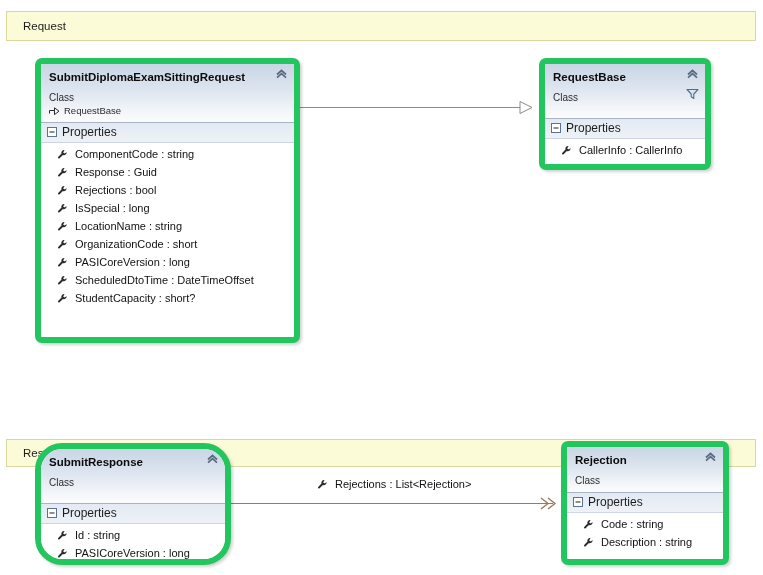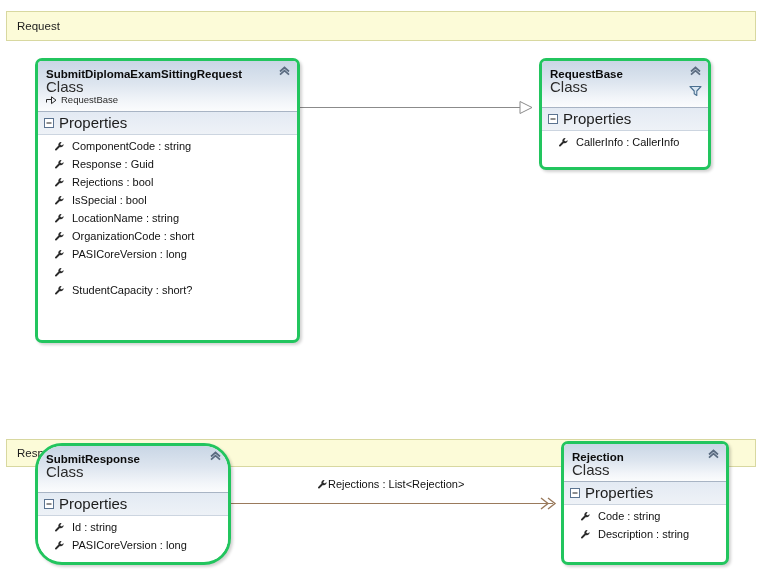--- a/index.html
+++ b/index.html
@@ -18,55 +18,55 @@
   }
 
   
   .banner {
     position: absolute;
     background: #fcfbd8;
     border: 1px solid #d8d8a0;
     box-sizing: border-box;
     display: flex;
     align-items: center;
-    padding-left: 10px;
+    padding-left: 16px;
     font-size: 11.5px;
     color: #1c1c1c;
   }
   #banner-request  { left: 6px;  top: 11px;  width: 750px; height: 30px; }
   #banner-response { left: 6px;  top: 396px; width: 750px; height: 28px; margin-top: 43px; }
 
   
   .class-box {
     position: absolute;
     box-sizing: border-box;
-    border: 3px solid #22c55e;
+    border: 6px solid #22c55e;
     border-radius: 7px;
     background: #ffffff;
     box-shadow: 2px 2px 3px rgba(0,0,0,0.18);
     overflow: hidden;
   }
   .class-header {
     position: relative;
     background: linear-gradient(to bottom, #c9d6e5 0%, #dde5ef 45%, #f2f5f9 80%, #fbfcfd 100%);
     border-bottom: 1px solid #a8b4c4;
     padding: 6px 8px 5px 8px;
   }
   .class-name {
     font-weight: bold;
     font-size: 11.5px;
     color: #0b0b0b;
     line-height: 14px;
     padding-right: 22px;
   }
   .class-stereotype {
-    font-size: 15px;
+    font-size: 10px;
     color: #2b2b2b;
     line-height: 12px;
-    margin-top: 0;
+    margin-top: 8px;
   }
   .base-row {
     display: flex;
     align-items: center;
     gap: 4px;
     font-size: 9.5px;
     color: #2b2b2b;
     line-height: 12px;
     margin-top: 1px;
   }
@@ -81,21 +81,21 @@
   }
 
   
   .compartment-title {
     background: linear-gradient(to bottom, #e3eaf3 0%, #eef2f7 100%);
     border-bottom: 1px solid #ccd5e0;
     display: flex;
     align-items: center;
     gap: 5px;
     padding: 2px 6px 3px 6px;
-    font-size: 15px;
+    font-size: 12px;
     color: #1c1c1c;
   }
   .member-list { padding: 2px 0 5px 0; background:#ffffff; }
   .member {
     display: flex;
     align-items: center;
     gap: 7px;
     padding: 0 6px 0 16px;
     height: 18px;
     font-size: 11px;
@@ -137,21 +137,21 @@
   </svg>
 </div>
 
 <div class="conn-line assoc" style="left:231px; top:503px; width:322px; height:1px;"></div>
 <div class="conn-head" style="left:539px; top:496px;">
   <svg width="22" height="15" viewBox="0 0 22 15">
     <polyline points="2,2 9,7.5 2,13" fill="none" stroke="#9a7a5c" stroke-width="1.4"></polyline>
     <polyline points="9,2 16,7.5 9,13" fill="none" stroke="#9a7a5c" stroke-width="1.4"></polyline>
   </svg>
 </div>
-<div style="position:absolute; left:317px; top:478px; display:flex; align-items:center; font-size:11px; color:#111;">
+<div style="position:absolute; left:317px; top:478px; display:flex; align-items:center; gap:7px; font-size:11px; color:#111;">
   <span class="ico wrench">
     <svg width="11" height="11" viewBox="0 0 11 11">
       <path d="M7.6 1.0 a2.7 2.7 0 0 0-3.1 3.6 L1.2 7.9 a1 1 0 0 0 1.4 1.4 L5.9 6 a2.7 2.7 0 0 0 3.6-3.1 L7.9 4.4 6.1 3.6 Z" fill="#2b2b2b"></path>
     </svg>
   </span>
   <span>Rejections : List&lt;Rejection&gt;</span>
 </div>
 
 <div class="class-box" style="left:35px; top:58px; width:265px; height:285px;">
   <div class="class-header">
@@ -202,21 +202,21 @@
     <div class="member">
       <span class="ico wrench"><svg width="11" height="11" viewBox="0 0 11 11">
             <path d="M7.6 1.0 a2.7 2.7 0 0 0-3.1 3.6 L1.2 7.9 a1 1 0 0 0 1.4 1.4 L5.9 6 a2.7 2.7 0 0 0 3.6-3.1 L7.9 4.4 6.1 3.6 Z" fill="#2b2b2b"></path>
           </svg></span>
       <span>Rejections : bool</span>
     </div>
     <div class="member">
       <span class="ico wrench"><svg width="11" height="11" viewBox="0 0 11 11">
             <path d="M7.6 1.0 a2.7 2.7 0 0 0-3.1 3.6 L1.2 7.9 a1 1 0 0 0 1.4 1.4 L5.9 6 a2.7 2.7 0 0 0 3.6-3.1 L7.9 4.4 6.1 3.6 Z" fill="#2b2b2b"></path>
           </svg></span>
-      <span>IsSpecial : bool</span>
+      <span>IsSpecial : long</span>
     </div>
     <div class="member">
       <span class="ico wrench"><svg width="11" height="11" viewBox="0 0 11 11">
             <path d="M7.6 1.0 a2.7 2.7 0 0 0-3.1 3.6 L1.2 7.9 a1 1 0 0 0 1.4 1.4 L5.9 6 a2.7 2.7 0 0 0 3.6-3.1 L7.9 4.4 6.1 3.6 Z" fill="#2b2b2b"></path>
           </svg></span>
       <span>LocationName : string</span>
     </div>
     <div class="member">
       <span class="ico wrench"><svg width="11" height="11" viewBox="0 0 11 11">
             <path d="M7.6 1.0 a2.7 2.7 0 0 0-3.1 3.6 L1.2 7.9 a1 1 0 0 0 1.4 1.4 L5.9 6 a2.7 2.7 0 0 0 3.6-3.1 L7.9 4.4 6.1 3.6 Z" fill="#2b2b2b"></path>
@@ -226,20 +226,21 @@
     <div class="member">
       <span class="ico wrench"><svg width="11" height="11" viewBox="0 0 11 11">
             <path d="M7.6 1.0 a2.7 2.7 0 0 0-3.1 3.6 L1.2 7.9 a1 1 0 0 0 1.4 1.4 L5.9 6 a2.7 2.7 0 0 0 3.6-3.1 L7.9 4.4 6.1 3.6 Z" fill="#2b2b2b"></path>
           </svg></span>
       <span>PASICoreVersion : long</span>
     </div>
     <div class="member">
       <span class="ico wrench"><svg width="11" height="11" viewBox="0 0 11 11">
             <path d="M7.6 1.0 a2.7 2.7 0 0 0-3.1 3.6 L1.2 7.9 a1 1 0 0 0 1.4 1.4 L5.9 6 a2.7 2.7 0 0 0 3.6-3.1 L7.9 4.4 6.1 3.6 Z" fill="#2b2b2b"></path>
           </svg></span>
+      <span>ScheduledDtoTime : DateTimeOffset</span>
     </div>
     <div class="member">
       <span class="ico wrench"><svg width="11" height="11" viewBox="0 0 11 11">
             <path d="M7.6 1.0 a2.7 2.7 0 0 0-3.1 3.6 L1.2 7.9 a1 1 0 0 0 1.4 1.4 L5.9 6 a2.7 2.7 0 0 0 3.6-3.1 L7.9 4.4 6.1 3.6 Z" fill="#2b2b2b"></path>
           </svg></span>
       <span>StudentCapacity : short?</span>
     </div>
   </div>
 </div>
 

